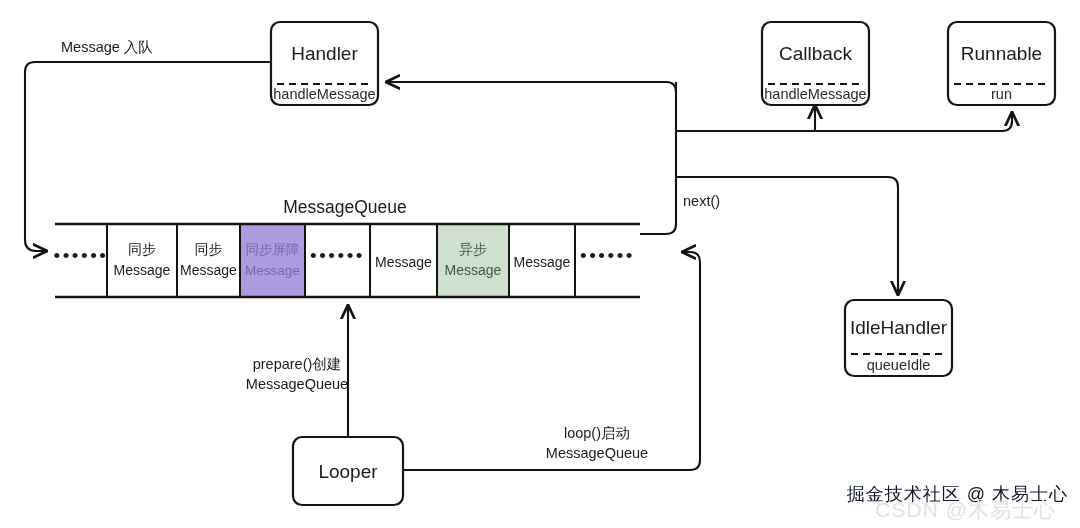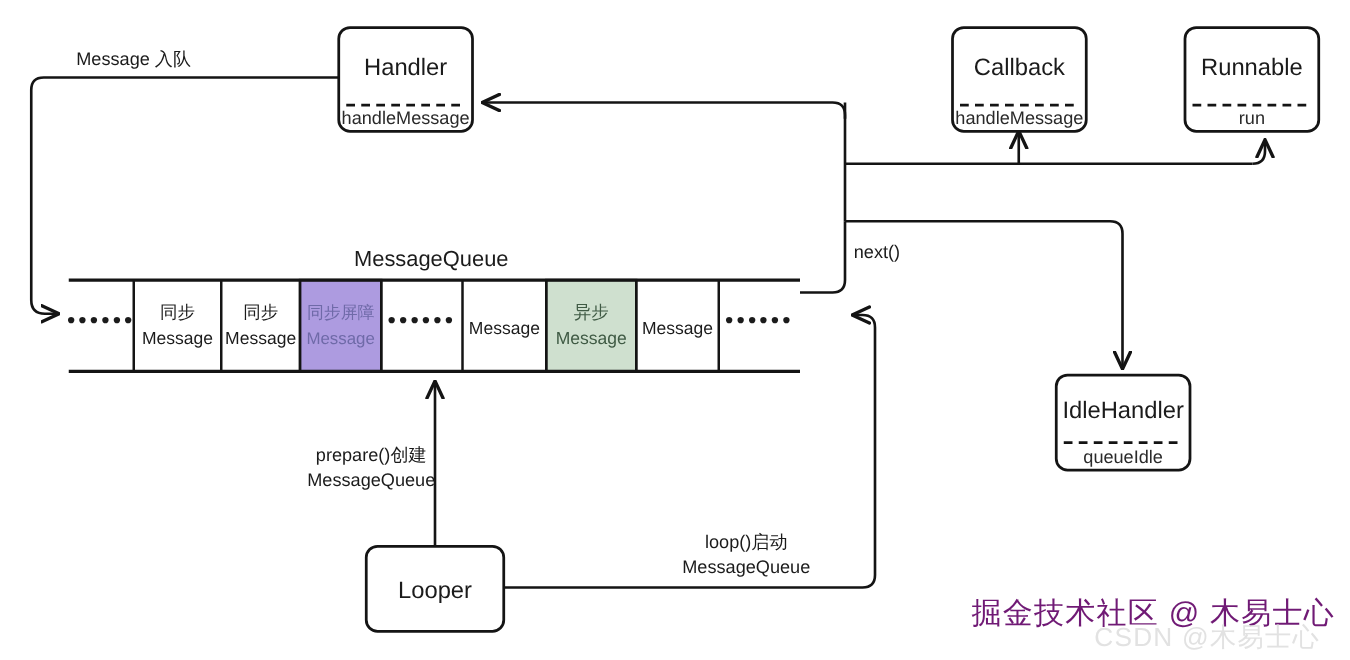--- a/index.html
+++ b/index.html
@@ -17,21 +17,21 @@
   text{font-family:"Liberation Sans","DejaVu Sans",sans-serif;fill:#1b1b1b;}
   .t-box-title{font-size:19px;text-anchor:middle;}
   .t-box-sub{font-size:14.5px;text-anchor:middle;fill:#2a2a2a;}
   .t-qtitle{font-size:17.5px;text-anchor:middle;}
   .t-cell{font-size:14px;text-anchor:middle;fill:#1b1b1b;}
   .t-cell-purple{font-size:13.5px;text-anchor:middle;fill:#6f6aa8;}
   .t-cell-green{font-size:14px;text-anchor:middle;fill:#3f5a44;}
   .t-label{font-size:14.5px;text-anchor:middle;fill:#1b1b1b;}
   .t-label-l{font-size:14.5px;text-anchor:start;fill:#1b1b1b;}
   .t-dots{font-size:19px;text-anchor:middle;fill:#1b1b1b;letter-spacing:2.5px;}
-  .wm-main{position:absolute;right:12px;bottom:22px;font-size:24px;color:#701a75;white-space:nowrap;letter-spacing:1px;}
+  .wm-main{position:absolute;right:12px;bottom:22px;font-size:18px;color:#0f172a;white-space:nowrap;letter-spacing:1px;}
   .wm-sub{position:absolute;right:24px;bottom:4px;font-size:21px;color:#e2e2e2;white-space:nowrap;letter-spacing:1px;}
 </style>
 </head>
 <body>
 
 <svg id="diagram" viewBox="0 0 1080 528">
   <defs>
     <marker id="arrow" viewBox="0 0 10 10" refX="9.2" refY="5" markerWidth="7.5" markerHeight="7.5" orient="auto-start-reverse">
       <path d="M 0.6 0.9 L 9.4 5 L 0.6 9.1" fill="none" stroke="#141414" stroke-width="1.7" stroke-linecap="round" stroke-linejoin="round"></path>
     </marker>

